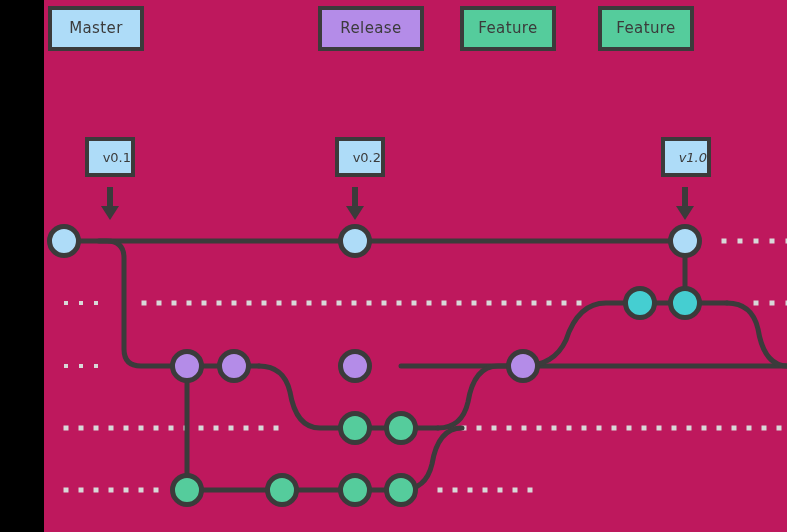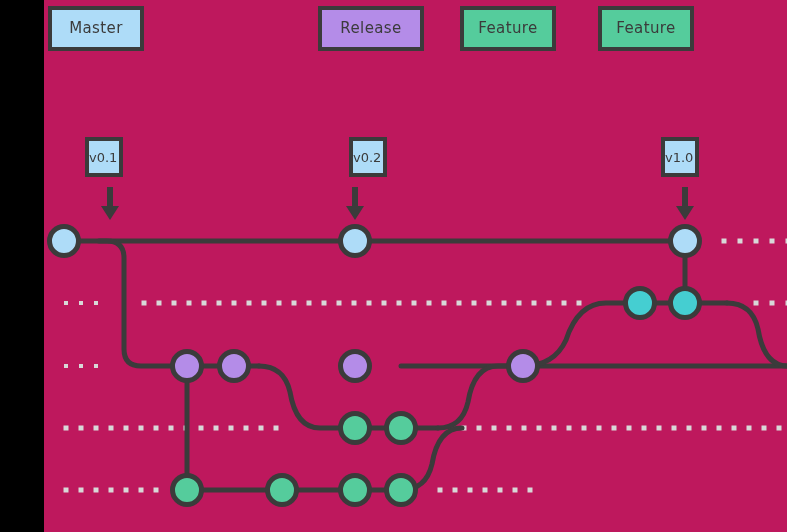--- a/index.html
+++ b/index.html
@@ -17,24 +17,24 @@
     border:4px solid #3b3b3b;
     box-sizing:border-box;
     display:flex;align-items:center;justify-content:center;
   }
   .legend-chip .chip-label{
     font-size:15px;color:#3b3b3b;letter-spacing:.4px;line-height:1;
   }
 
   
   .tag{
-    position:absolute;width:38px;height:40px;
+    position:absolute;width:50px;height:40px;
     border:4px solid #3b3b3b;box-sizing:border-box;
     background:#AEDCF8;
-    display:flex;align-items:center;justify-content:flex-start;
+    display:flex;align-items:center;justify-content:flex-end;
   }
   .tag .tag-label{font-size:13px;color:#3b3b3b;line-height:1;}
 
   
   svg.graph{position:absolute;left:0;top:0;width:787px;height:532px;}
 </style>
 </head>
 <body>
 
 <div id="stage">
@@ -220,20 +220,20 @@
         <circle cx="238" cy="490" r="14.5" fill="#55CC9C" stroke="#3b3b3b" stroke-width="5"></circle>
         <circle cx="311" cy="490" r="14.5" fill="#55CC9C" stroke="#3b3b3b" stroke-width="5"></circle>
         <circle cx="357" cy="490" r="14.5" fill="#55CC9C" stroke="#3b3b3b" stroke-width="5"></circle>
       </g>
   </svg>
 
   <div>
       <div class="tag" style="left: 41px; top: 137px;">
         <span class="tag-label">v0.1</span>
       </div>
-      <div class="tag" style="left: 305px; top: 137px;">
+      <div class="tag" style="left: 291px; top: 137px;">
         <span class="tag-label">v0.2</span>
       </div>
-      <div class="tag" style="left: 617px; top: 137px;">
+      <div class="tag" style="left: 617px; top: 137px; font-style: italic;">
         <span class="tag-label">v1.0</span>
       </div>
     </div>
 </div>
 
 </body></html>

